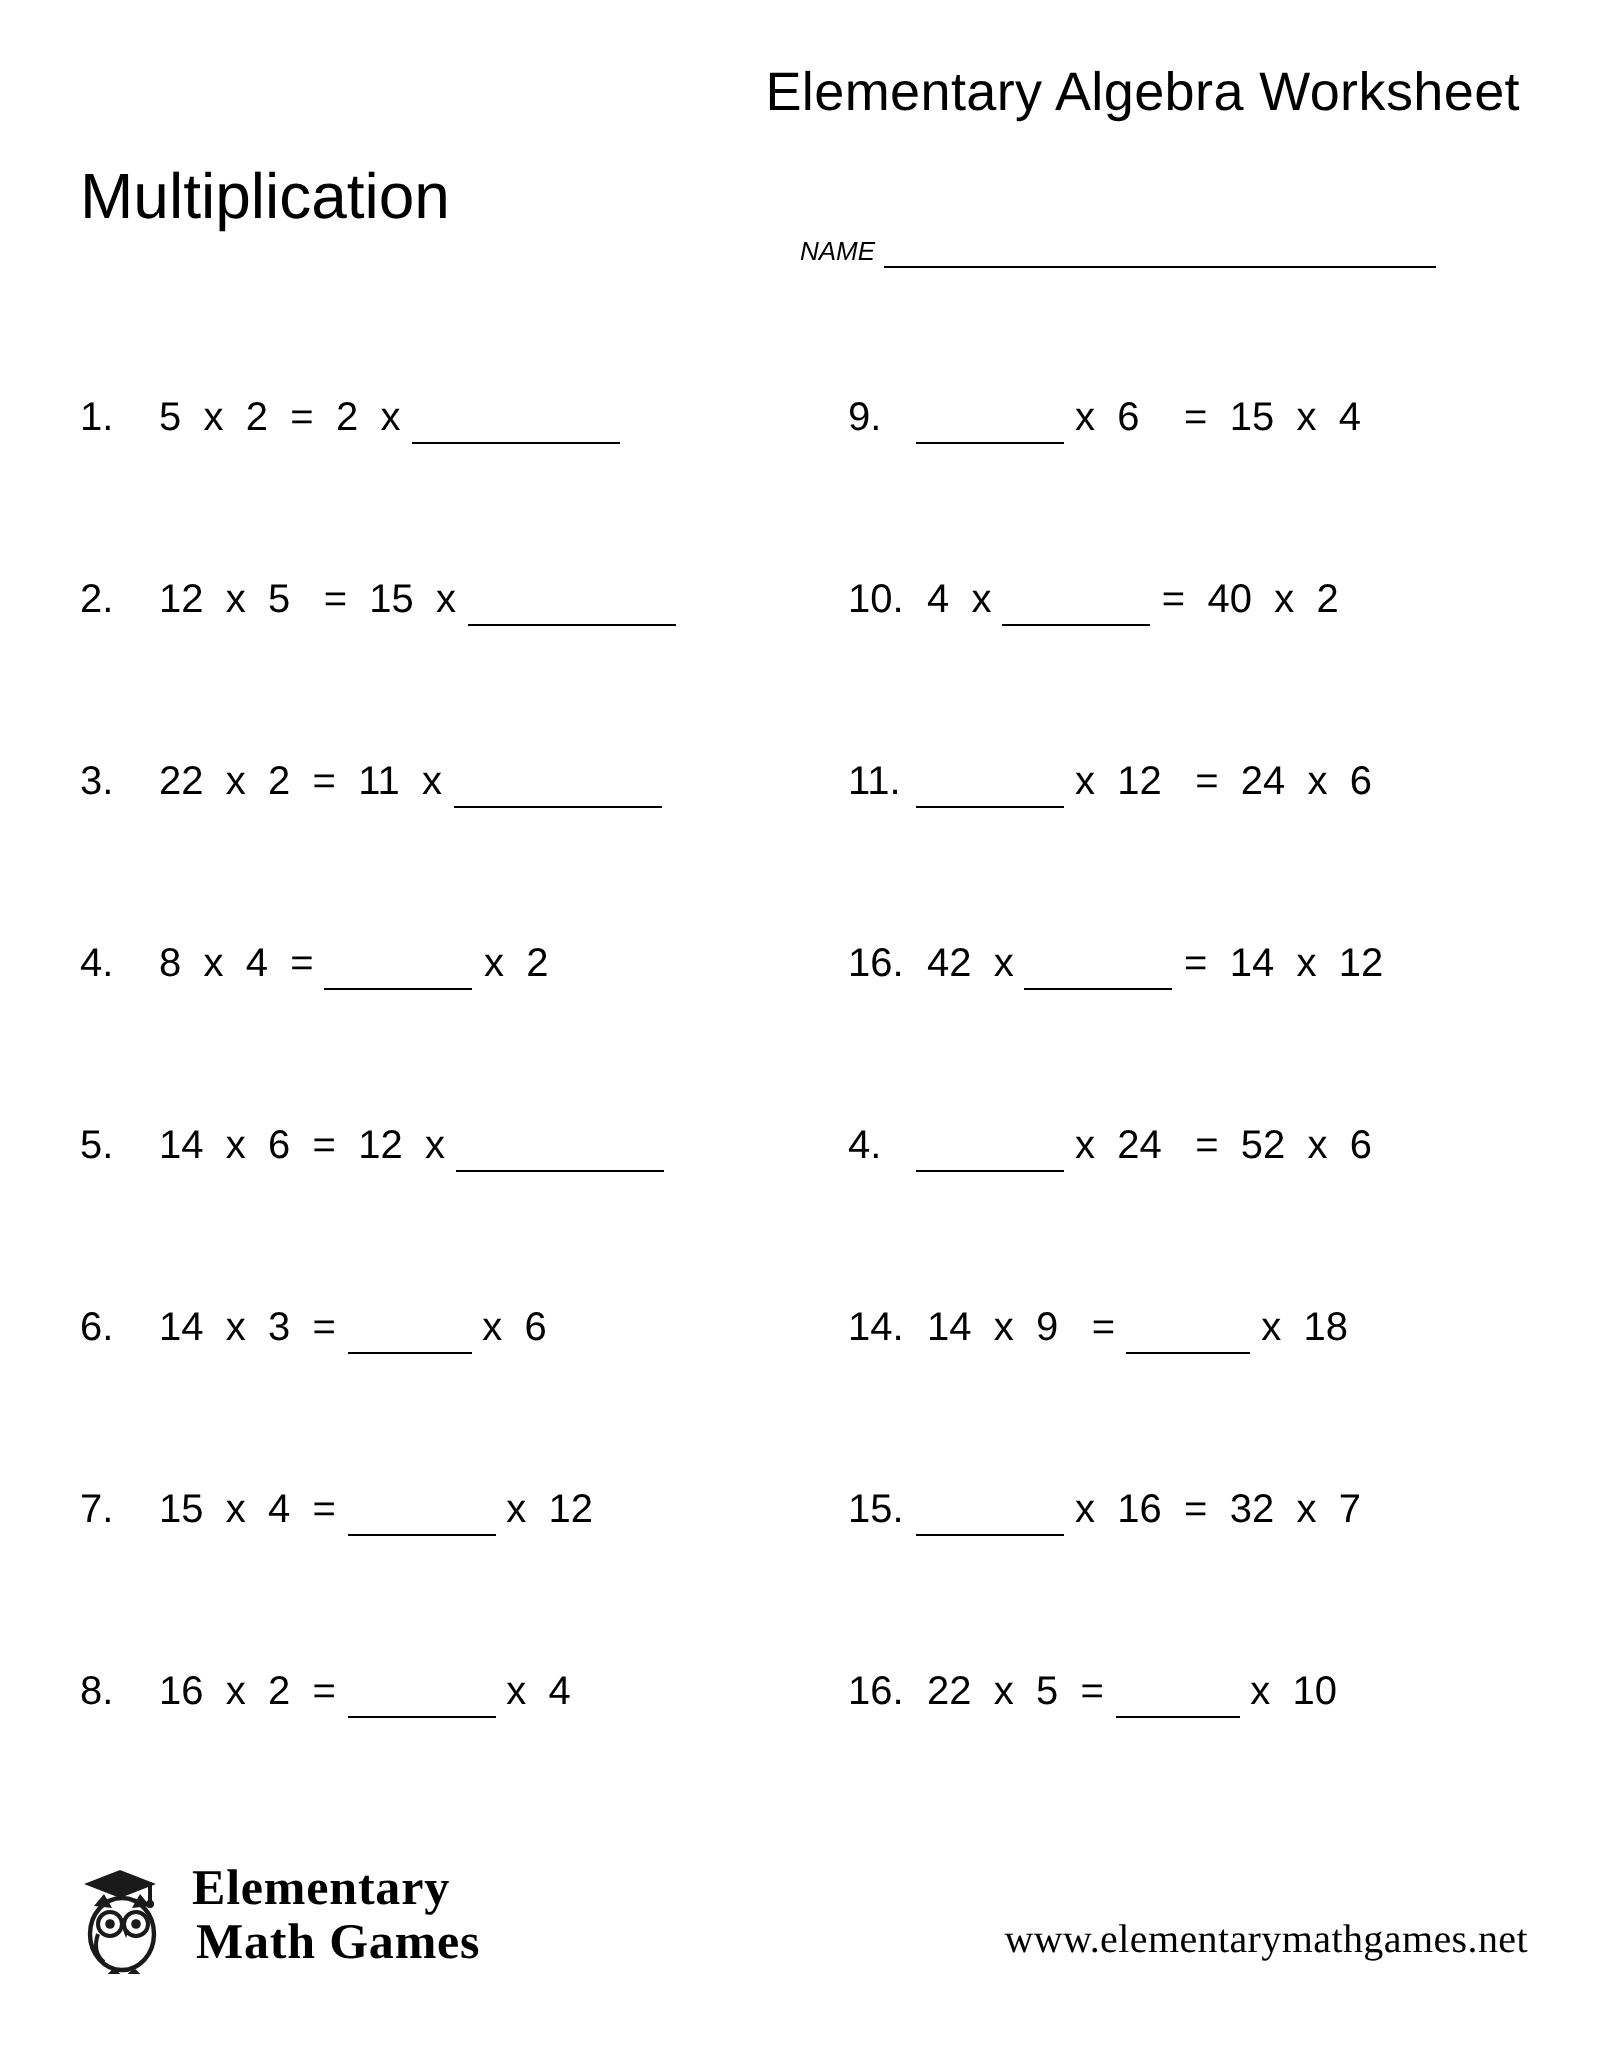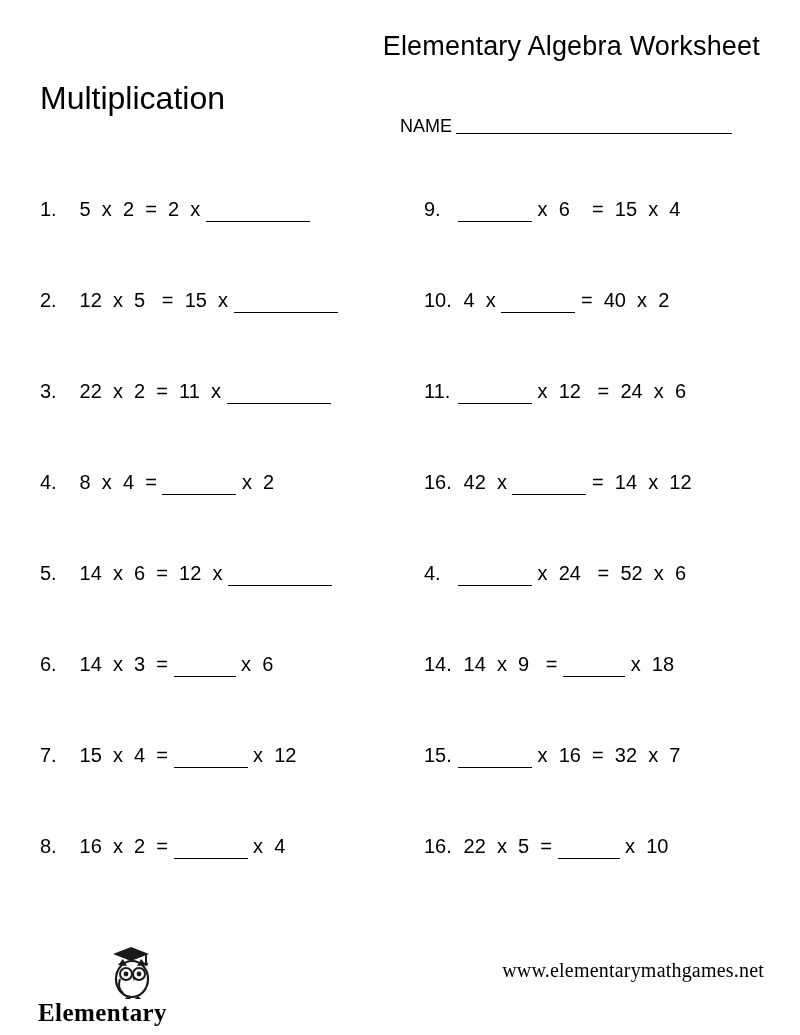--- a/index.html
+++ b/index.html
@@ -48,22 +48,23 @@
     margin-top: 12px;
   }
   .name-block {
     position: absolute;
     left: 400px;
     top: 116px;
     display: flex;
     align-items: flex-end;
   }
   .name-label {
-    font-size: 18px;
+    font-size: 13px;
     line-height: 20px;
+    font-style: italic;
   }
   .name-rule {
     width: 276px;
     height: 0;
     border-bottom: 1.5px solid #000;
     margin-left: 4px;
     margin-bottom: 2px;
   }
 
   
@@ -116,24 +117,23 @@
   .footer {
     position: absolute;
     left: 0;
     bottom: 28px;
     width: 800px;
     height: 78px;
   }
   .logo {
     position: absolute;
     left: 38px;
-    top: 12px;
+    top: 0;
     display: flex;
-    align-items: flex-end;
-    flex-direction: column;
+    align-items: center;
   }
   .logo-owl {
     width: 52px;
     height: 58px;
     position: relative;
     margin-right: 6px;
   }
   .logo-text {
     font-family: "Liberation Serif", serif;
     font-weight: bold;
@@ -399,18 +399,19 @@
           <polygon points="23.5,36 26.5,36 25,40" fill="#1a1a1a"></polygon>
 
           <path d="M11 38 Q8 47 14 52" fill="none" stroke="#1a1a1a" stroke-width="2"></path>
 
           <path d="M19 56 l-3 3 M19 56 l0 3 M19 56 l3 3" stroke="#1a1a1a" stroke-width="1.6" fill="none"></path>
           <path d="M29 56 l-3 3 M29 56 l0 3 M29 56 l3 3" stroke="#1a1a1a" stroke-width="1.6" fill="none"></path>
         </svg>
       </div>
       <div class="logo-text">
         <div class="l1">Elementary</div>
+        <div class="l2">Math Games</div>
       </div>
     </div>
     <div class="site-url">www.elementarymathgames.net</div>
   </div>
 
 </div>
 
 </body></html>

